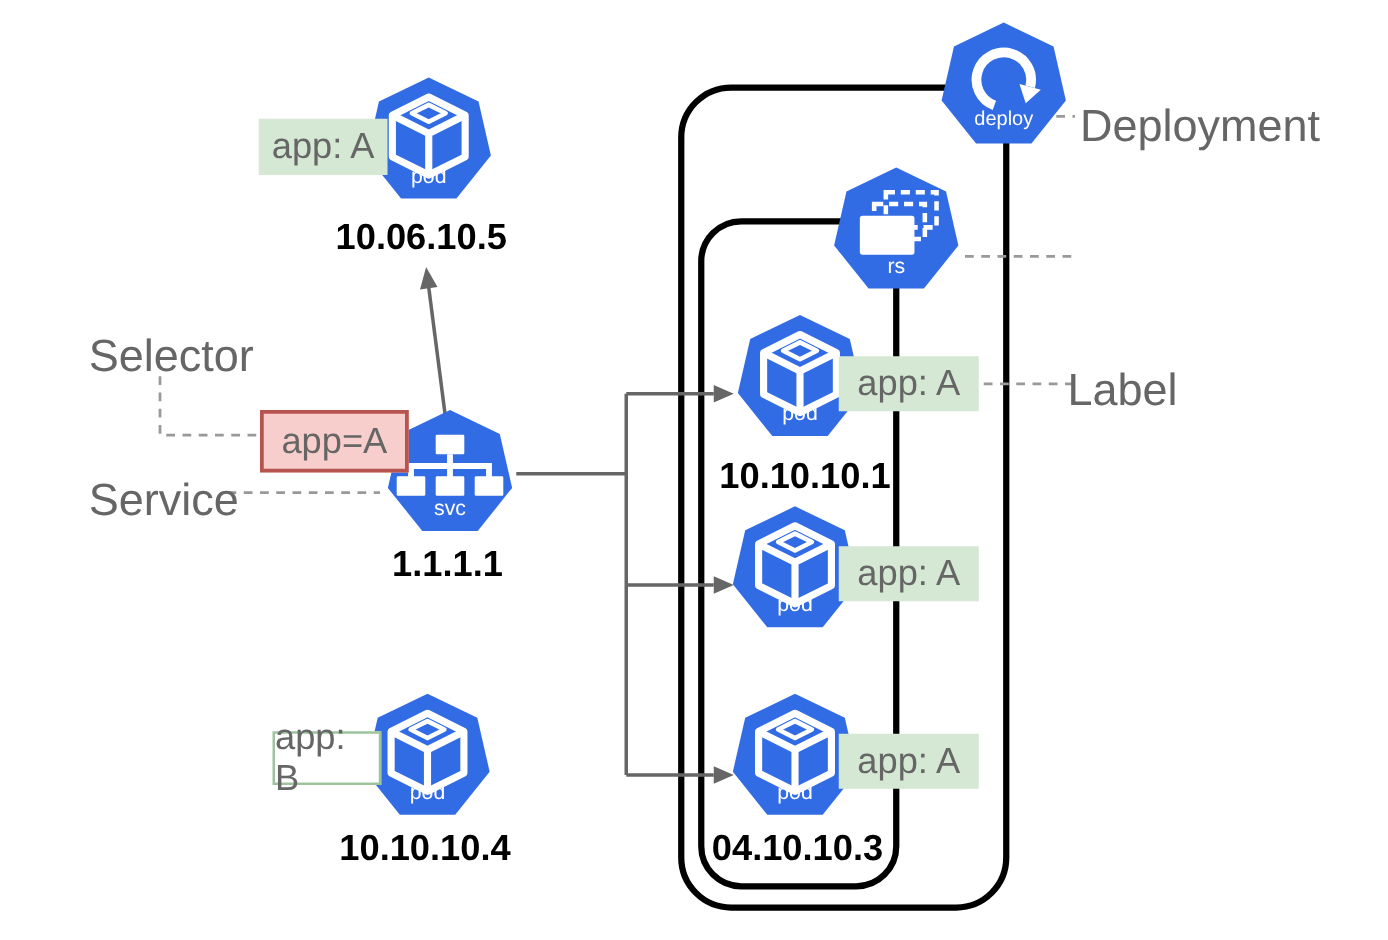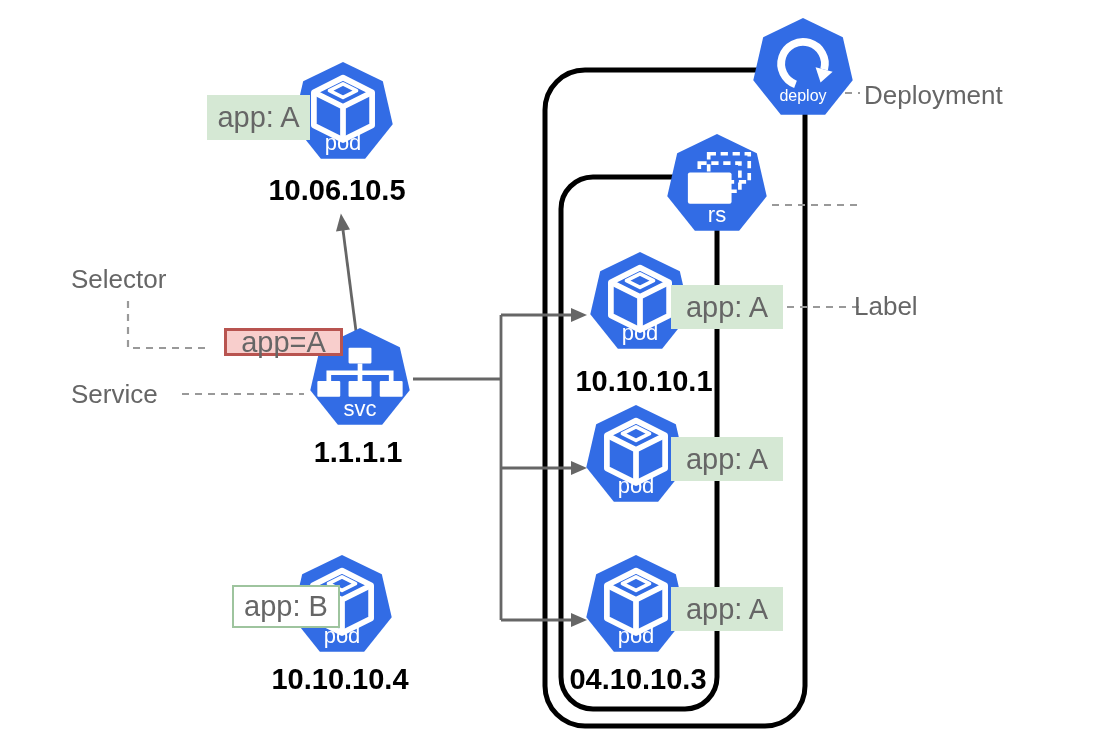--- a/index.html
+++ b/index.html
@@ -2,29 +2,29 @@
 <html><head>
 <meta charset="utf-8">
 <style>
   html,body{margin:0;padding:0;background:#fff;}
   .stage{position:relative;width:1110px;height:752px;background:#fff;overflow:hidden;
          font-family:"Liberation Sans", sans-serif;}
   .lines{position:absolute;left:0;top:0;z-index:1;}
   .k8s-icon{position:absolute;width:104px;height:104px;z-index:2;}
   .k8s-icon svg{position:absolute;left:0;top:0;width:100%;height:100%;}
   .k8s-icon .itext{position:absolute;left:0;right:0;top:71px;text-align:center;
-                   color:#fff;font-size:22px;font-weight:500;line-height:1;}
+                   color:#fff;font-size:17px;font-weight:500;line-height:1;}
   .lbl{position:absolute;z-index:3;display:flex;align-items:center;justify-content:center;
        font-size:29px;color:#666;box-sizing:border-box;}
   .lbl.green{background:#D5E8D4;}
   .lbl.pink{background:#F8CECC;border:3px solid #B85450;}
   .lbl.outline{background:#fff;border:2px solid #9EC49E;}
   .ip{position:absolute;width:200px;text-align:center;font-weight:bold;font-size:29px;
       color:#000;z-index:3;line-height:1;}
-  .ann{position:absolute;font-size:26px;color:#666;z-index:3;line-height:1.1;}
+  .ann{position:absolute;font-size:36px;color:#666;z-index:3;line-height:1.1;}
 </style>
 </head>
 <body>
 
 <div class="stage">
 
   <svg class="lines" width="1110" height="752" viewBox="0 0 1110 752">
 
     <rect x="545" y="70" width="260" height="656" rx="40" fill="none" stroke="#000" stroke-width="5"></rect>
 
@@ -74,35 +74,35 @@
       <g fill="#fff" stroke="none">
         <rect x="39" y="20" width="22" height="15" rx="1"></rect>
         <rect x="9" y="52" width="22" height="15" rx="1"></rect>
         <rect x="39" y="52" width="22" height="15" rx="1"></rect>
         <rect x="69" y="52" width="22" height="15" rx="1"></rect>
       </g>
       <path d="M50,35 V44 M20,53 V44 H80 V53 M50,44 V53" stroke="#fff" stroke-width="4.5" fill="none"></path>
     </svg>
     <span class="itext" style="font-weight:normal">svc</span>
   </div>
-  <div class="lbl pink" style="left:224px;top:328px;width:119px;height:28px">app=A</div>
+  <div class="lbl pink" style="left:208px;top:328px;width:119px;height:50px">app=A</div>
   <div class="ip" style="left:258px;top:438px">1.1.1.1</div>
 
   <div class="k8s-icon" style="left:290px;top:554px">
     <svg viewBox="0 0 100 100">
       <polygon points="50,1 88.3,19.4 97.8,60.9 71.3,94.1 28.7,94.1 2.2,60.9 11.7,19.4" fill="#326CE5"></polygon>
       <g stroke="#fff" stroke-width="5.5" fill="none" stroke-linejoin="round">
         <polygon points="50,16 78,30 78,62 50,76 22,62 22,30"></polygon>
         <path d="M22,30 L50,44 L78,30 M50,44 L50,76"></path>
         <polygon points="50,22 63,28.5 50,35 37,28.5" stroke-width="3.5"></polygon>
       </g>
     </svg>
     <span class="itext">pod</span>
   </div>
-  <div class="lbl outline" style="left:232px;top:585px;width:108px;height:43px">app: B</div>
+  <div class="lbl outline" style="left:218px;top:585px;width:87px;height:43px">app: B</div>
   <div class="ip" style="left:240px;top:665px">10.10.10.4</div>
 
   <div class="k8s-icon" style="left:751px;top:17px">
     <svg viewBox="0 0 100 100">
       <polygon points="50,1 88.3,19.4 97.8,60.9 71.3,94.1 28.7,94.1 2.2,60.9 11.7,19.4" fill="#326CE5"></polygon>
       <g>
         <path d="M42.8,64.7 A21,21 0 1 1 70.3,50.4" stroke="#fff" stroke-width="7.5" fill="none"></path>
         <polygon points="66.9,63 62.1,48.2 78.5,52.6" fill="#fff"></polygon>
       </g>
     </svg>

